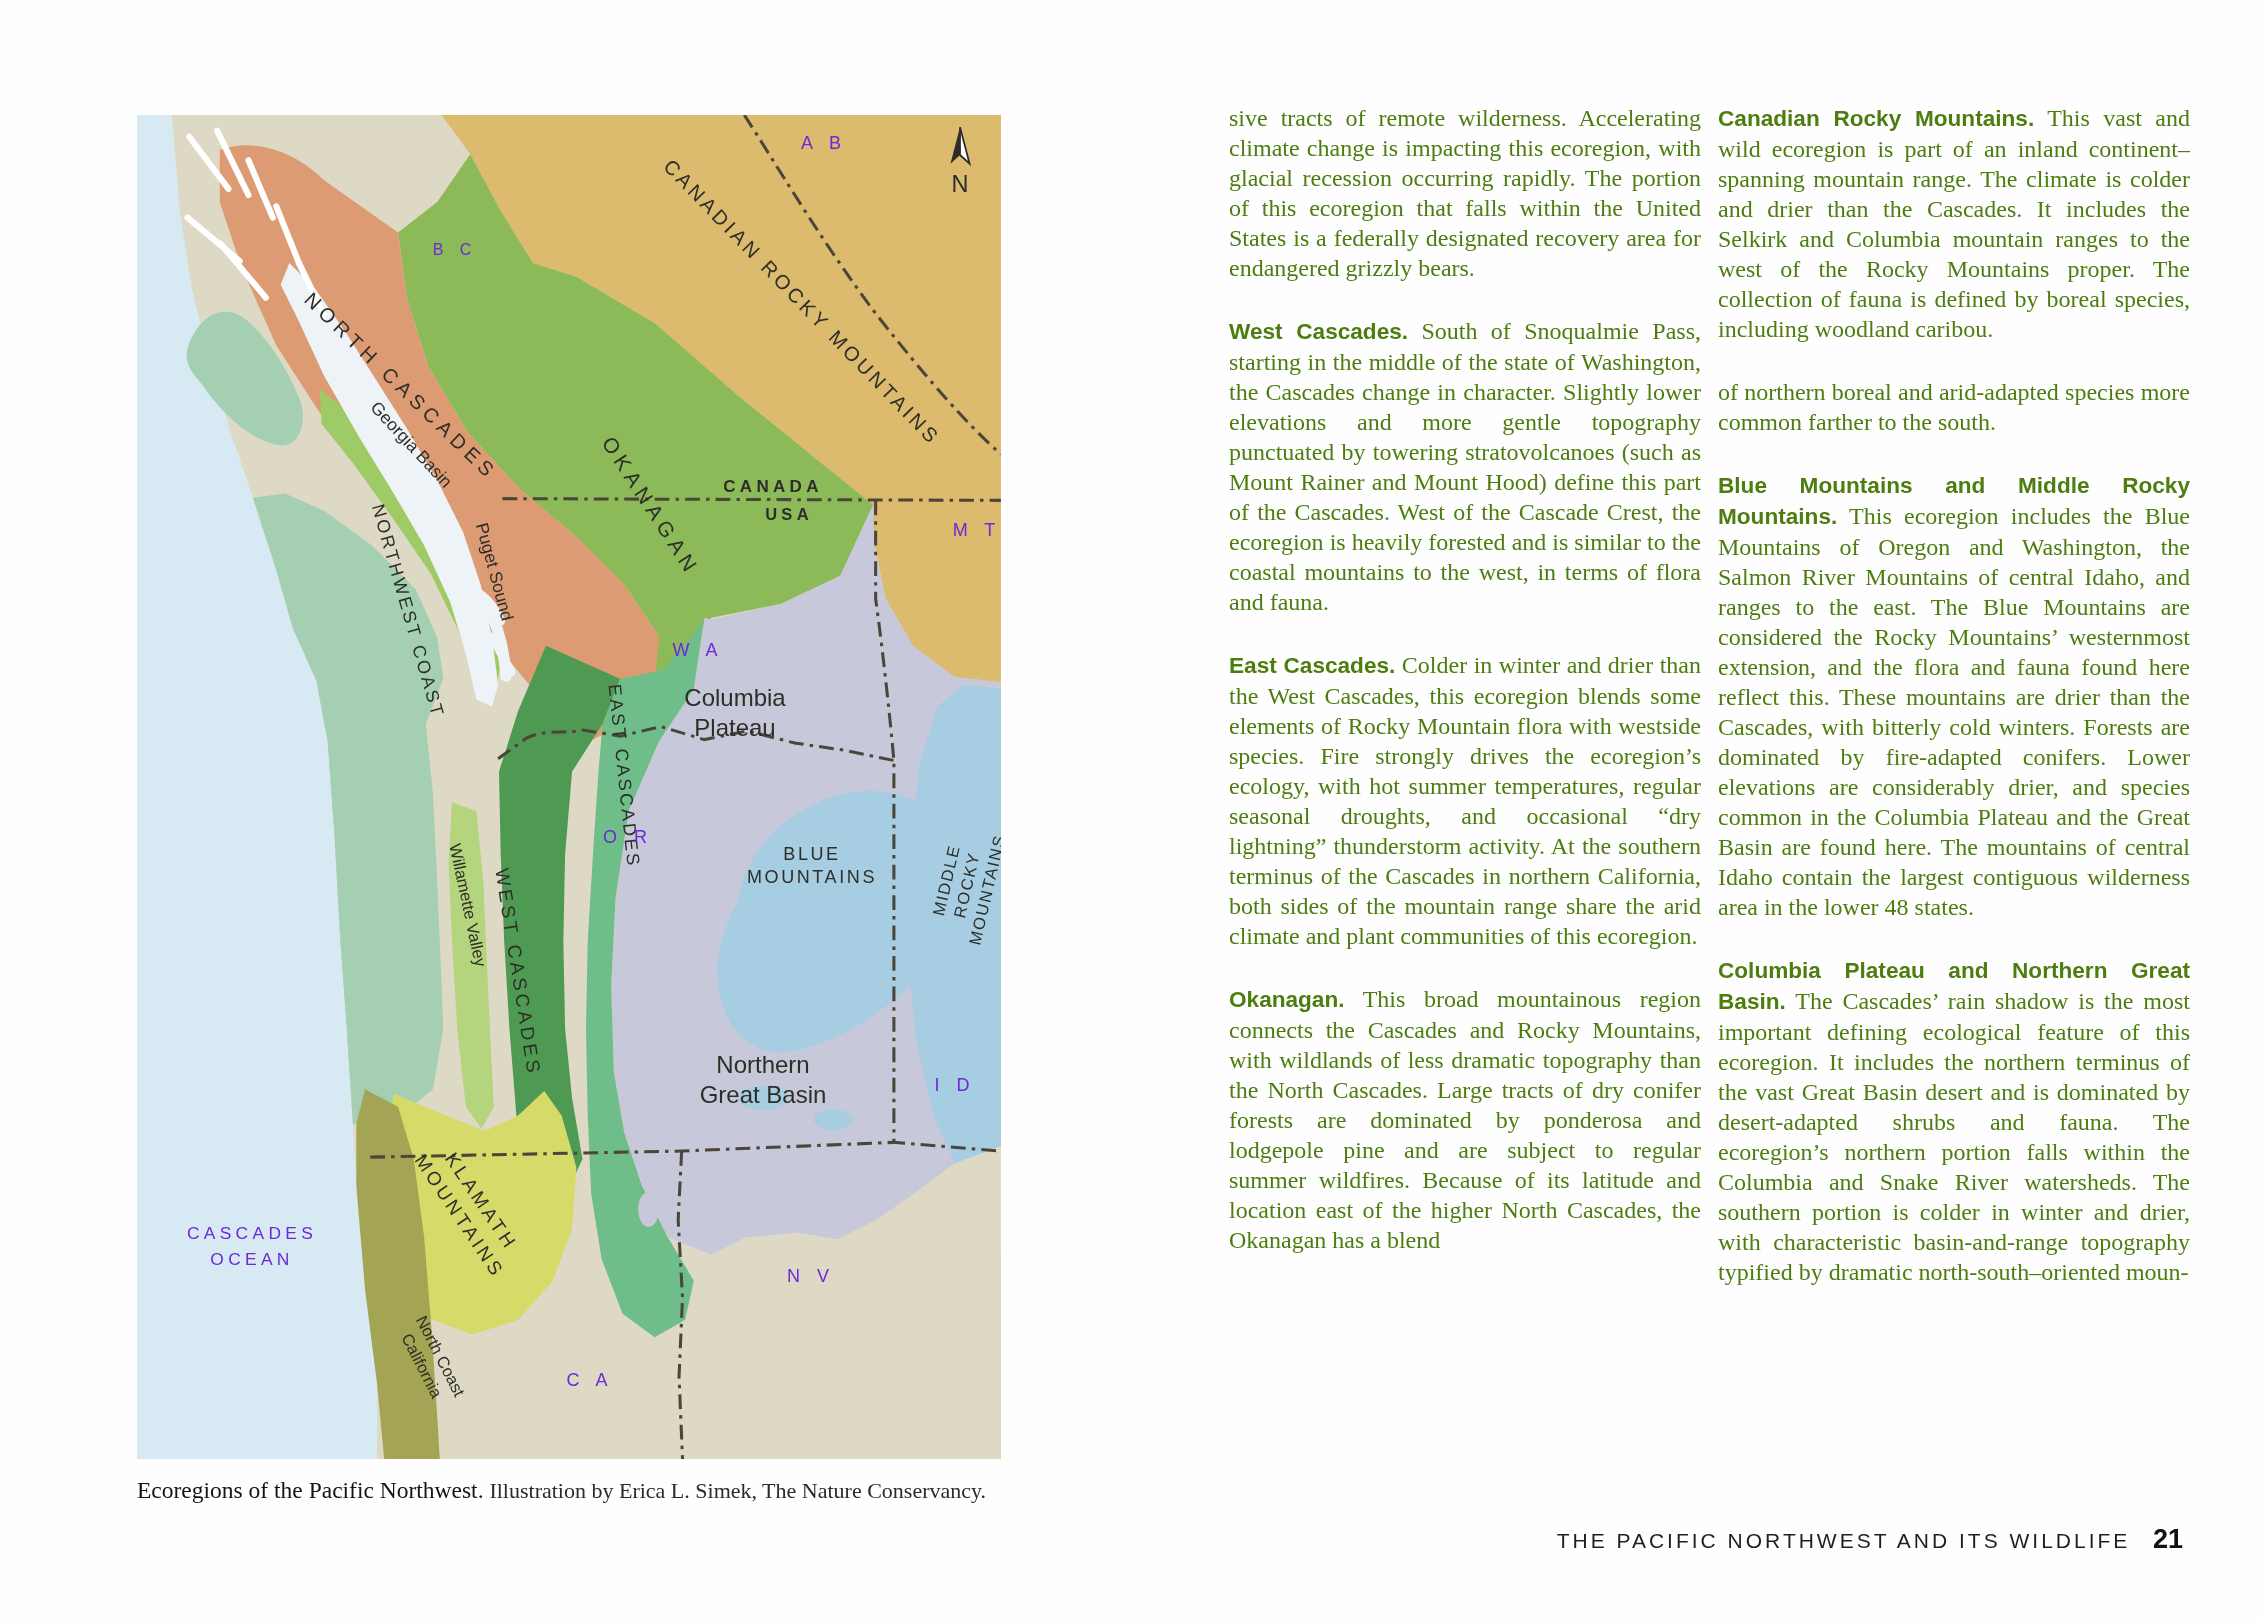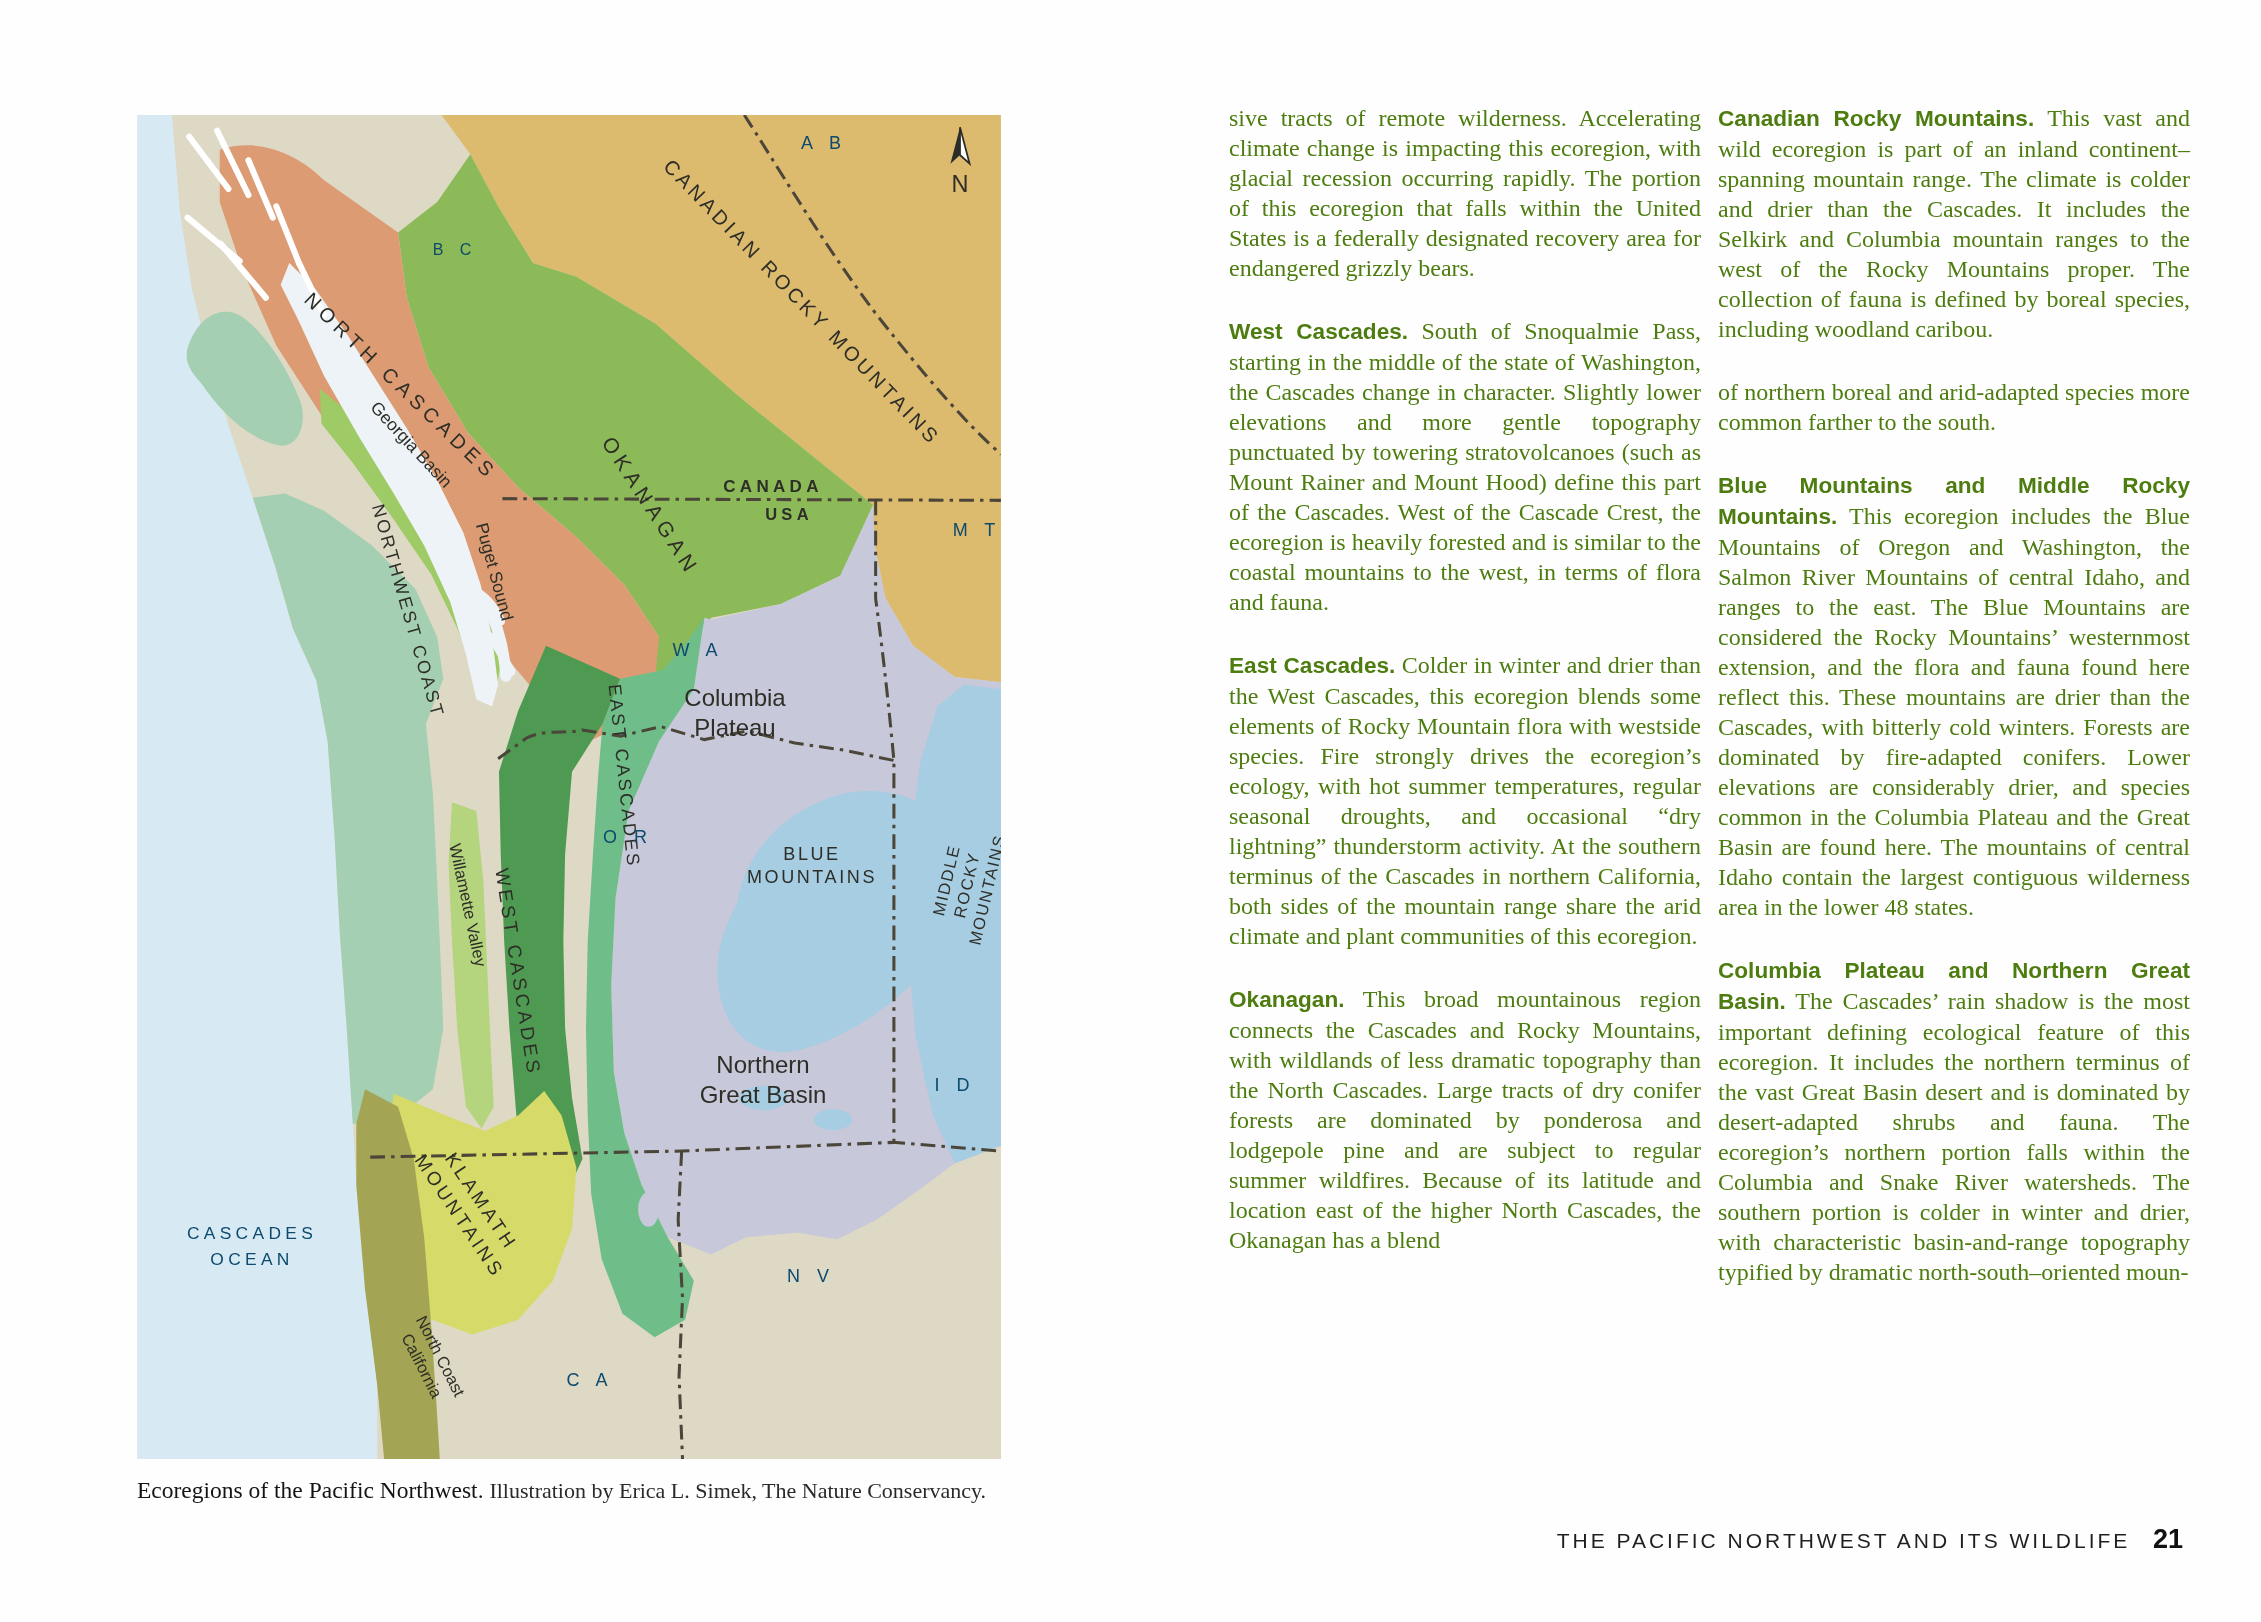--- a/index.html
+++ b/index.html
@@ -6,21 +6,21 @@
   #page{position:relative;width:2261px;height:1622px;background:#fefefe;overflow:hidden;
         font-family:"Liberation Serif",serif;color:#1b1b1b;}
 
   
   #map{position:absolute;left:137px;top:115px;width:864px;height:1344px;overflow:hidden;}
   #map svg{position:absolute;left:0;top:0;}
   .mlabel{position:absolute;white-space:nowrap;font-family:"Liberation Sans",sans-serif;
           transform-origin:center;line-height:1;}
   .mlabel.center2{white-space:normal;text-align:center;}
   .dark{color:#2e2e28;}
-  .gray{color:#0c4a6e;}
+  .gray{color:#6d28d9;}
 
   
   .col{position:absolute;top:103px;width:472px;text-align:justify;
        font-size:24px;line-height:30px;color:#4d7c0f;}
   .col p{margin:0 0 33px 0;}
   .col b{font-family:"Liberation Sans",sans-serif;font-weight:700;font-size:22.6px;}
   #col1{left:1229px;}
   #col2{left:1718px;}
 
   

